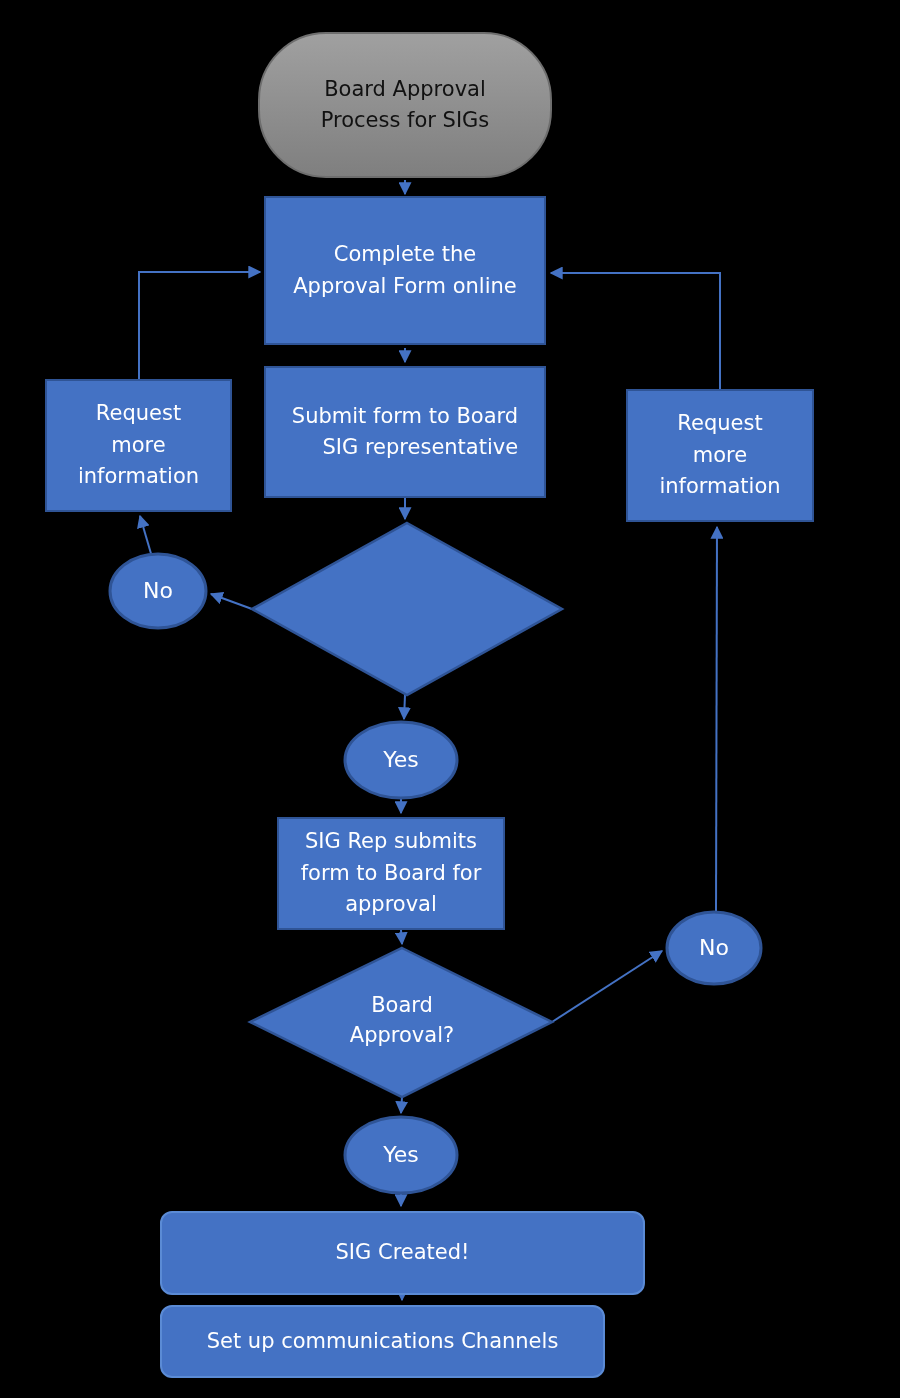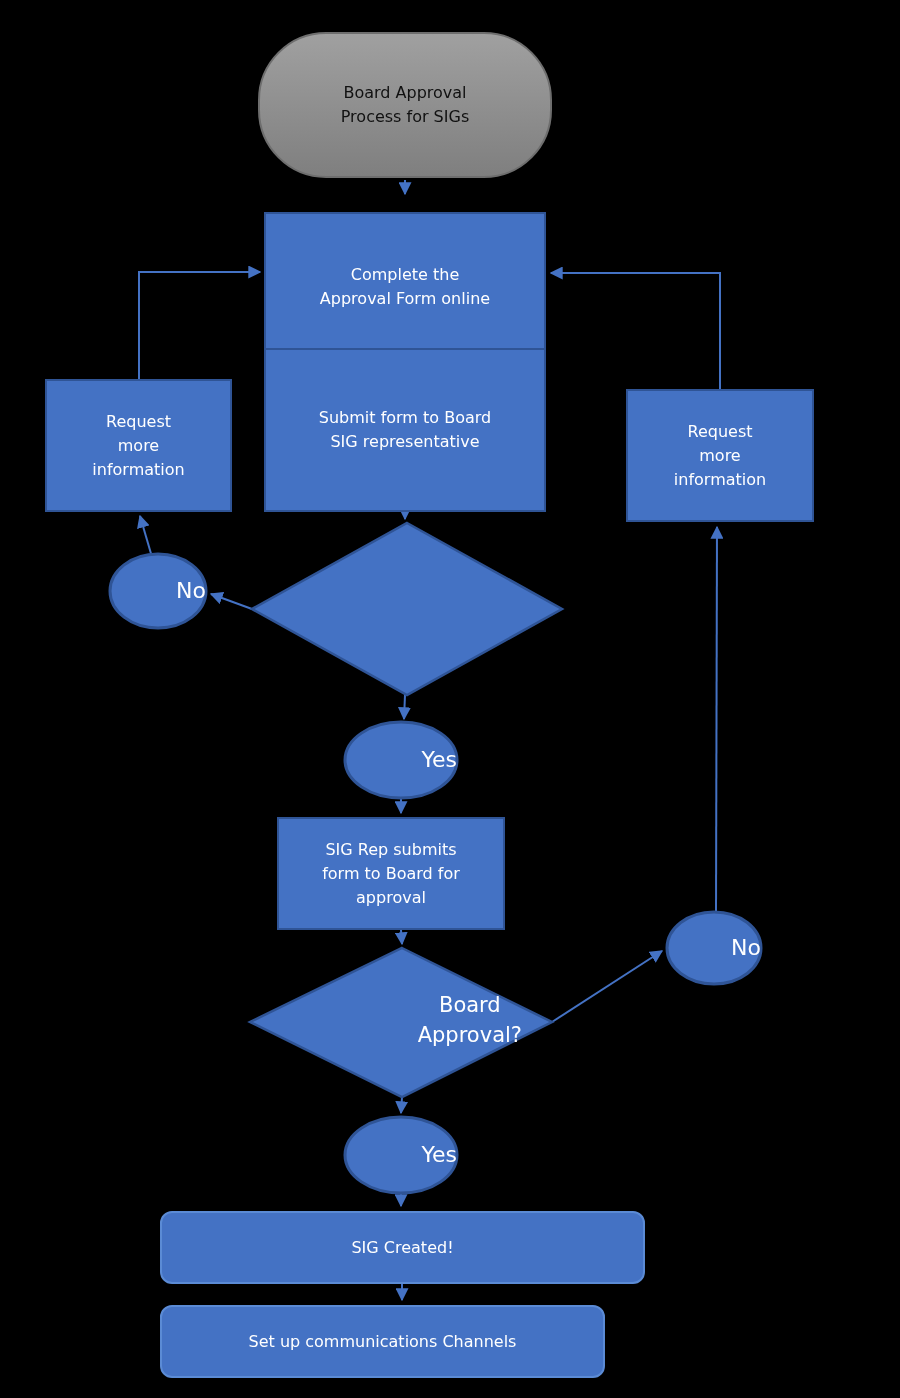--- a/index.html
+++ b/index.html
@@ -3,30 +3,30 @@
 <meta charset="utf-8">
 <style>
   html,body{margin:0;padding:0;background:#000;}
   #canvas{
     position:relative;width:900px;height:1398px;background:#000;overflow:hidden;
     font-family:"DejaVu Sans","Liberation Sans",sans-serif;
   }
   #connector-layer{position:absolute;left:0;top:0;width:900px;height:1398px;}
   .node{
     position:absolute;box-sizing:border-box;display:flex;align-items:center;justify-content:center;
-    text-align:center;color:#fff;font-size:16px;line-height:1.5;
+    text-align:center;color:#fff;font-size:21px;line-height:1.5;
   }
   .label{white-space:pre-line;}
   .rect-node{background:#4472C4;border:2px solid #2F5496;}
   .terminator{
     background:linear-gradient(#a0a0a0,#7f7f7f);
     border:2px solid #6e6e6e;border-radius:68px;color:#111;
   }
   .round-node{background:#4472C4;border:2px solid #5b8bd5;border-radius:12px;}
-  .overlay{position:absolute;display:flex;align-items:center;justify-content:flex-end;
+  .overlay{position:absolute;display:flex;align-items:center;justify-content:center;
     text-align:center;color:#fff;font-size:21px;line-height:1.45;}
   .ellipse-label{font-size:22px;}
 </style>
 </head>
 <body>
 
 <div id="canvas">
 
   <svg id="connector-layer" viewBox="0 0 900 1398" xmlns="http://www.w3.org/2000/svg">
     <defs>
@@ -60,26 +60,26 @@
     <ellipse cx="401" cy="760" rx="56" ry="38" fill="#4472C4" stroke="#2F5496" stroke-width="3"></ellipse>
     <ellipse cx="714" cy="948" rx="47" ry="36" fill="#4472C4" stroke="#2F5496" stroke-width="3"></ellipse>
     <ellipse cx="401" cy="1155" rx="56" ry="38" fill="#4472C4" stroke="#2F5496" stroke-width="3"></ellipse>
   </svg>
 
   <div class="node terminator" style="left:258px;top:32px;width:294px;height:146px;">
     <span class="label">Board Approval
 Process for SIGs</span>
   </div>
 
-  <div class="node rect-node" style="left:264px;top:212px;width:282px;height:149px;">
+  <div class="node rect-node" style="left:264px;top:196px;width:282px;height:149px;">
     <span class="label">Complete the
 Approval Form online</span>
   </div>
 
-  <div class="node rect-node" style="left:264px;top:348px;width:282px;height:164px;">
+  <div class="node rect-node" style="left:264px;top:366px;width:282px;height:132px;text-align:right;">
     <span class="label">Submit form to Board
 SIG representative</span>
   </div>
 
   <div class="node rect-node" style="left:45px;top:379px;width:187px;height:133px;">
     <span class="label">Request
 more
 information</span>
   </div>
 
@@ -106,21 +106,21 @@
   <div class="overlay ellipse-label" style="left:345px;top:740px;width:112px;height:40px;">
     <span>Yes</span>
   </div>
   <div class="overlay ellipse-label" style="left:667px;top:928px;width:94px;height:40px;">
     <span>No</span>
   </div>
   <div class="overlay ellipse-label" style="left:345px;top:1135px;width:112px;height:40px;">
     <span>Yes</span>
   </div>
 
-  <div class="node round-node" style="left:160px;top:1211px;width:485px;height:73px;">
+  <div class="node round-node" style="left:160px;top:1211px;width:485px;height:84px;">
     <span class="label">SIG Created!</span>
   </div>
 
   <div class="node round-node" style="left:160px;top:1305px;width:445px;height:73px;">
     <span class="label">Set up communications Channels</span>
   </div>
 
 </div>
 
 </body></html>

